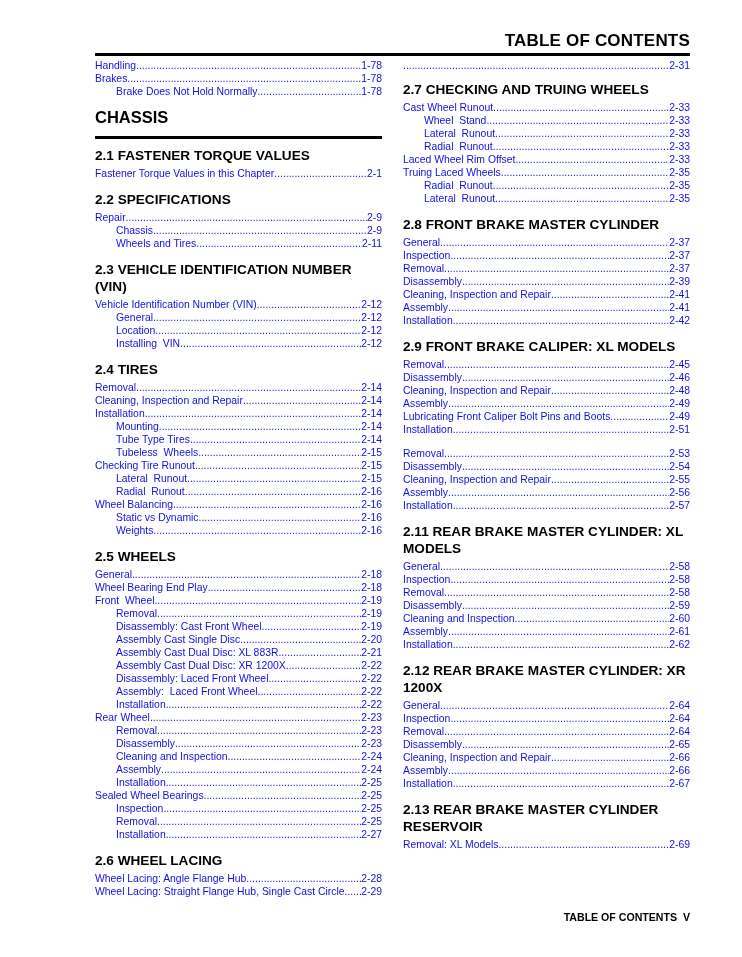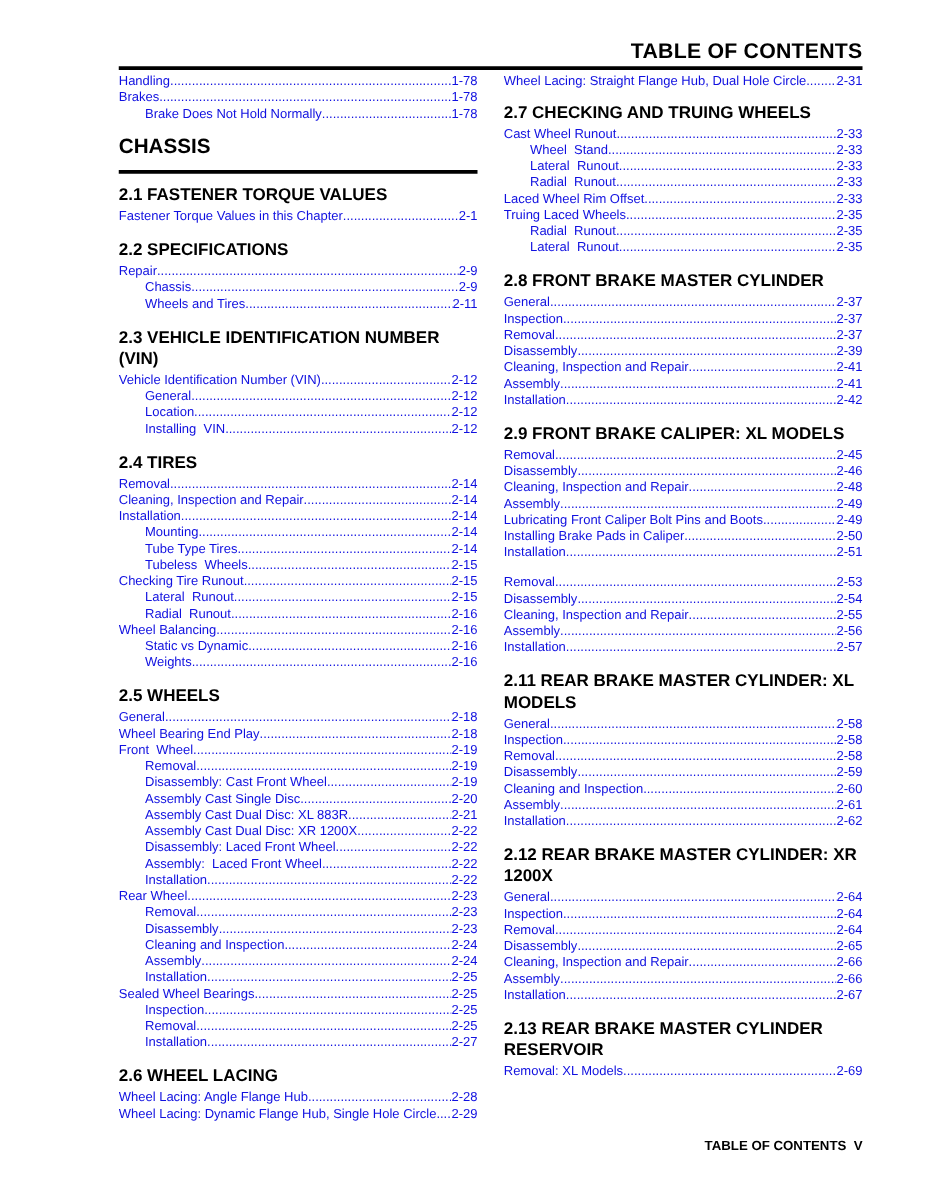--- a/index.html
+++ b/index.html
@@ -272,32 +272,31 @@
         </div>
       </div>
       <div class="section">
         <h2 class="sec-title">2.6 WHEEL LACING</h2>
         <div class="entry">
           <span class="label" style="white-space: pre;">Wheel Lacing: Angle Flange Hub</span>
           <span class="dots"></span>
           <span class="page">2-28</span>
         </div>
         <div class="entry">
-          <span class="label" style="white-space: pre;">Wheel Lacing: Dynamic Flange Hub, Single Hole Circle</span>
+          <span class="label" style="white-space: pre;">Wheel Lacing: Straight Flange Hub, Single Cast Circle</span>
           <span class="dots"></span>
           <span class="page">2-29</span>
         </div>
       </div>
     </div>
 </div>
 
 <div class="col right">
   <div id="right-top">
       <div class="entry">
-        <span class="label" style="white-space: pre;">Wheel Lacing: Straight Flange Hub, Dual Hole Circle</span>
         <span class="dots"></span>
         <span class="page">2-31</span>
       </div>
     </div>
   <div id="right-sections">
       <div class="section" style="margin-top: 9px;">
         <h2 class="sec-title">2.7 CHECKING AND TRUING WHEELS</h2>
         <div class="entry">
           <span class="label" style="white-space: pre;">Cast Wheel Runout</span>
           <span class="dots"></span>
@@ -396,25 +395,20 @@
         </div>
         <div class="entry">
           <span class="label" style="white-space: pre;">Assembly</span>
           <span class="dots"></span>
           <span class="page">2-49</span>
         </div>
         <div class="entry">
           <span class="label" style="white-space: pre;">Lubricating Front Caliper Bolt Pins and Boots</span>
           <span class="dots"></span>
           <span class="page">2-49</span>
-        </div>
-        <div class="entry">
-          <span class="label" style="white-space: pre;">Installing Brake Pads in Caliper</span>
-          <span class="dots"></span>
-          <span class="page">2-50</span>
         </div>
         <div class="entry">
           <span class="label" style="white-space: pre;">Installation</span>
           <span class="dots"></span>
           <span class="page">2-51</span>
         </div>
       </div>
       <div class="section">
         <div class="entry">
           <span class="label" style="white-space: pre;">Removal</span>

